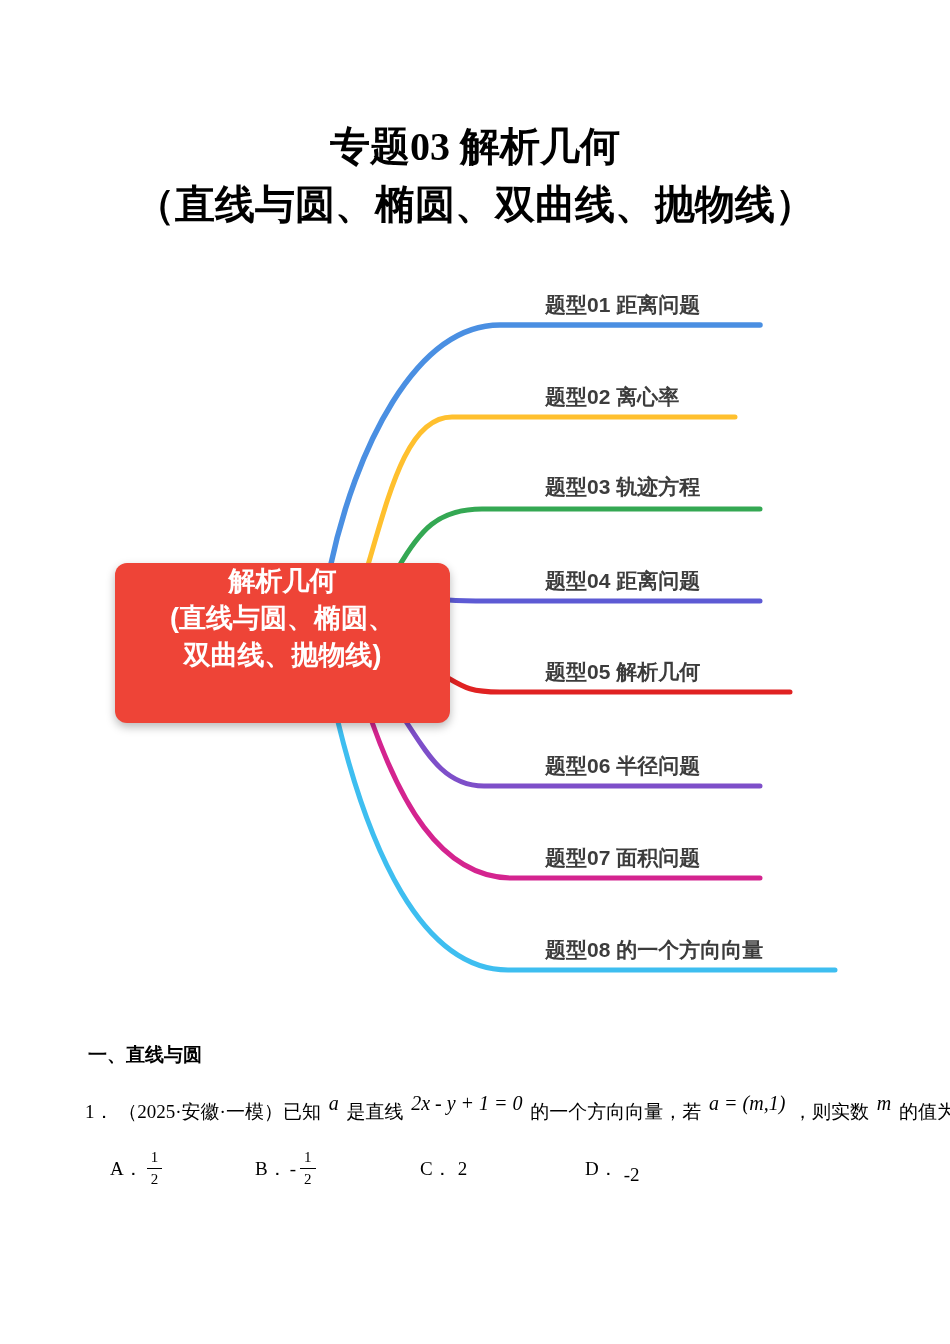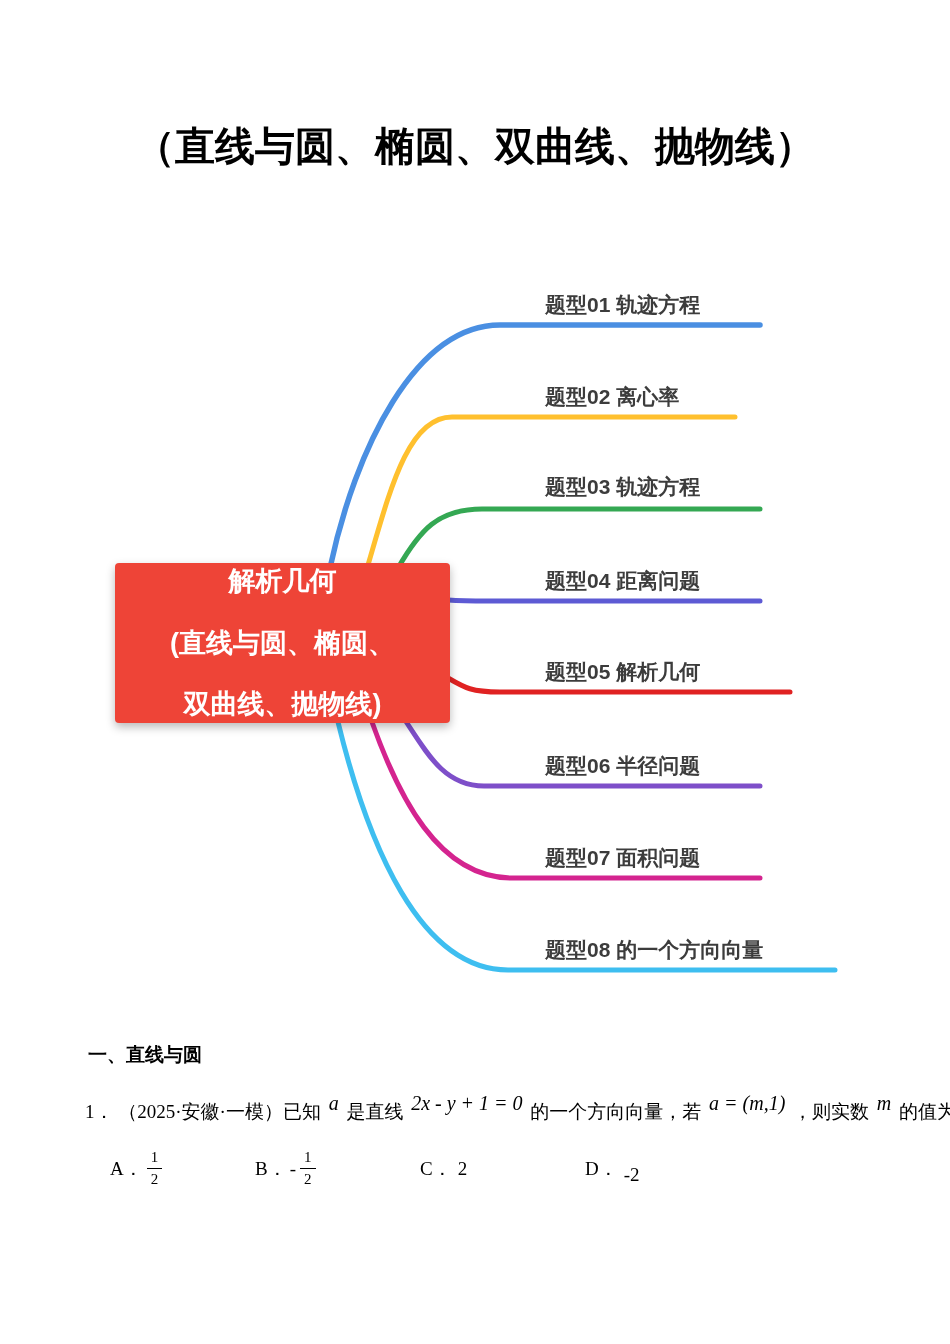--- a/index.html
+++ b/index.html
@@ -14,24 +14,24 @@
     position:absolute; top:118px; left:0; width:100%;
     text-align:center; font-weight:bold; font-size:40px;
     font-family:"Liberation Serif", serif; line-height:58px;
   }
 
   
   .mindmap { position:absolute; top:250px; left:0; width:950px; height:770px; }
   .mindmap svg { position:absolute; top:0; left:0; }
   .center-node {
     position:absolute; left:115px; top:313px; width:335px; height:160px;
-    border-radius:4px; box-shadow:0 4px 10px rgba(0,0,0,0.28);
+    border-radius:12px; box-shadow:0 4px 10px rgba(0,0,0,0.28);
     color:#ffffff; font-family:"Liberation Sans", sans-serif;
     font-weight:bold; font-size:27px; line-height:37px; text-align:center;
-    display:flex; flex-direction:column; justify-content:space-between;
+    display:flex; flex-direction:column; justify-content:flex-start;
   }
   .branch-label {
     position:absolute; left:545px; height:26px; line-height:26px;
     font-family:"Liberation Sans", sans-serif; font-weight:bold;
     font-size:21px; color:#3c3c3c; white-space:nowrap;
   }
 
   
   .section-heading {
     position:absolute; top:1042px; left:88px;
@@ -62,20 +62,21 @@
   .neg { font-family:"Liberation Serif", serif; margin-left:3px; }
   .low-val { position:relative; top:6px; margin-left:6px; }
   .plain-val { margin-left:6px; }
 </style>
 </head>
 <body>
 
 <div class="page">
 
   <div class="title">
+    <div>专题03 解析几何</div>
     <div>（直线与圆、椭圆、双曲线、抛物线）</div>
   </div>
 
   <div class="mindmap">
     <svg width="950" height="770" viewBox="0 0 950 770">
       <path d="M330,318 C355,200 415,75 500,75 L760,75" fill="none" stroke="#4A8FE2" stroke-width="5.5" stroke-linecap="round"></path>
       <path d="M368,315 C390,240 408,167 452,167 L735,167" fill="none" stroke="#FFC02E" stroke-width="5" stroke-linecap="round"></path>
       <path d="M398,318 C420,280 438,259 482,259 L760,259" fill="none" stroke="#34A853" stroke-width="5" stroke-linecap="round"></path>
       <path d="M448,350 C462,351 468,351 488,351 L760,351" fill="none" stroke="#5D5AD4" stroke-width="5" stroke-linecap="round"></path>
       <path d="M448,428 C465,438 472,442 500,442 L790,442" fill="none" stroke="#E02222" stroke-width="5" stroke-linecap="round"></path>
@@ -83,21 +84,21 @@
       <path d="M372,472 C398,545 438,628 512,628 L760,628" fill="none" stroke="#D4248F" stroke-width="5" stroke-linecap="round"></path>
       <path d="M338,472 C368,595 420,720 508,720 L835,720" fill="none" stroke="#3EBEF0" stroke-width="5" stroke-linecap="round"></path>
     </svg>
 
     <div class="center-node" style="background: rgb(238, 68, 55);">
       <div>解析几何</div>
       <div>(直线与圆、椭圆、</div>
       <div>双曲线、抛物线)</div>
     </div>
 
-    <div class="branch-label" style="top:42px">题型01 轨迹方程</div>
+    <div class="branch-label" style="top:42px">题型01 距离问题</div>
     <div class="branch-label" style="top:134px">题型02 离心率</div>
     <div class="branch-label" style="top:224px">题型03 轨迹方程</div>
     <div class="branch-label" style="top:318px">题型04 距离问题</div>
     <div class="branch-label" style="top:409px">题型05 解析几何</div>
     <div class="branch-label" style="top:503px">题型06 半径问题</div>
     <div class="branch-label" style="top:595px">题型07 面积问题</div>
     <div class="branch-label" style="top:687px">题型08 的一个方向向量</div>
   </div>
 
   <div class="section-heading">一、直线与圆</div>

